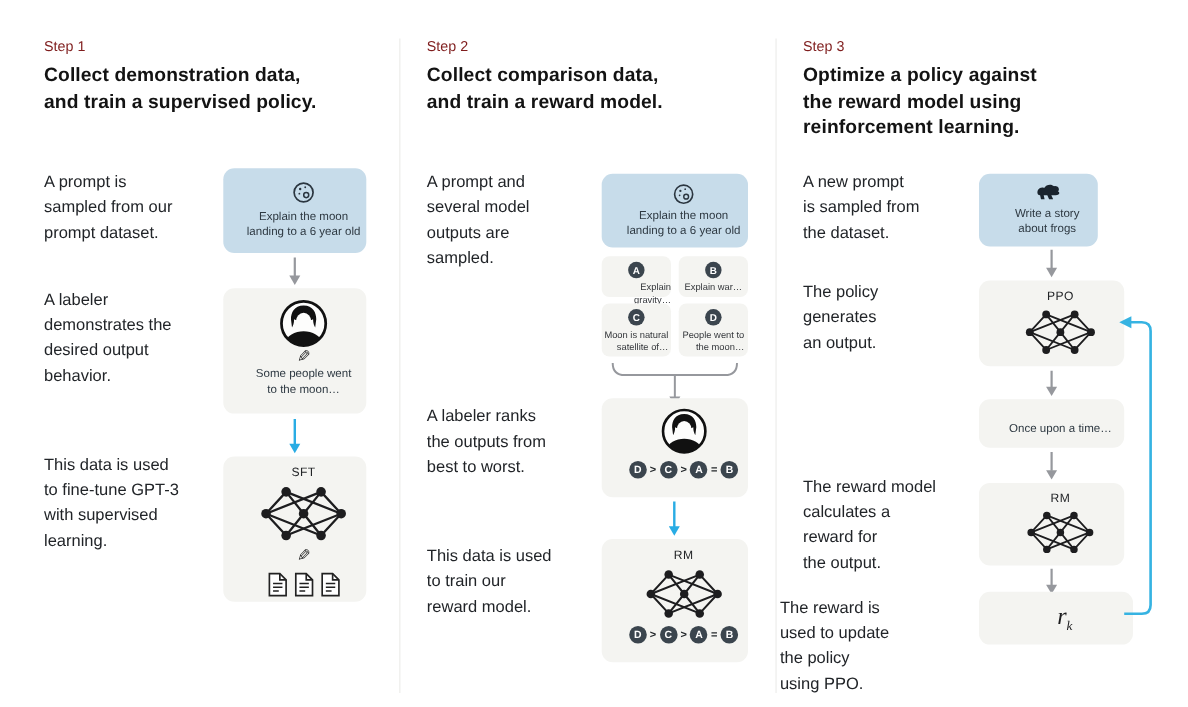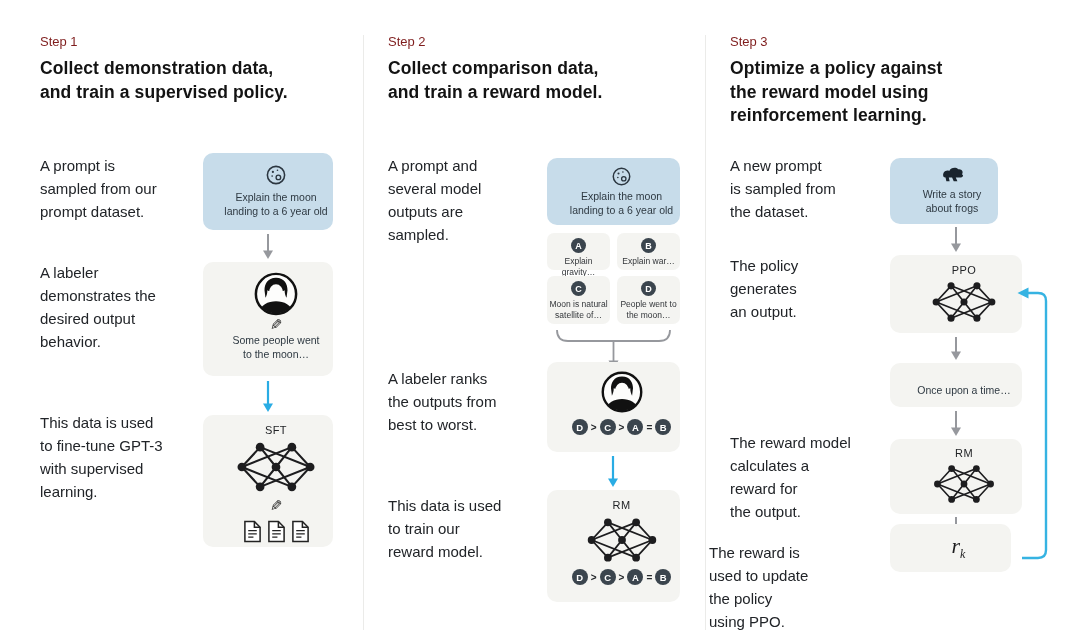--- a/index.html
+++ b/index.html
@@ -14,21 +14,21 @@
   .caption { position:absolute; font-size:15px; line-height:23px; color:#212428; white-space:pre-line; width:190px; }
   .box { position:absolute; display:flex; flex-direction:column; align-items:center; justify-content:center; border-radius:10px;padding-left:16px; }
   .box.blue { background:#c7dcea; }
   .box.gray { background:#f4f4f1; }
   .box-text { font-size:10.5px; line-height:1.32; text-align:center; white-space:pre-line; color:#2e3942; margin-top:5px; }
   .model-label { font-size:11px; color:#222427; letter-spacing:.4px; }
   .pencil { font-size:15px; color:#222; transform:scaleX(-1); line-height:1; }
   .docs-row { display:flex; gap:5px; margin-top:3px; }
   .out-card { position:absolute; background:#f4f4f1; border-radius:7px; display:flex; flex-direction:column; align-items:center; padding-top:5px; }
   .badge { display:inline-flex; align-items:center; justify-content:center; width:15px; height:15px; border-radius:50%; background:#3b454e; color:#fff; font-size:9px; font-weight:700; flex:none; }
-  .out-text { font-size:8.5px; line-height:1.3; color:#33363a; text-align:center; white-space:pre-line; margin-top:3px; }
+  .out-text { font-size:8.5px; line-height:1.3; color:#33363a; text-align:right; white-space:pre-line; margin-top:3px; }
   .ranking { display:flex; align-items:center; gap:3px; }
   .ranking .badge { width:16px; height:16px; font-size:9.5px; }
   .ranking .op { font-size:10px; font-weight:700; color:#23272b; }
   .arrow-v { position:absolute; }
   .rk { font-family:"Liberation Serif", serif; font-style:italic; font-size:22px; color:#1d1d1f; }
   .rk sub { font-size:12px; }
   svg.icon { display:block; }
 </style>
 </head>
 <body>
@@ -298,21 +298,21 @@
       <svg class="icon" width="62" height="42">
           <use href="#net"></use>
         </svg>
     </div>
 
     <svg class="arrow-v" style="left:949px; top:516px" width="14" height="25" viewBox="0 0 14 25">
       <line x1="7" y1="1" x2="7" y2="16" stroke="#96989d" stroke-width="2"></line>
         <path d="M7 24 L2 15.5 L12 15.5 Z" fill="#96989d"></path>
     </svg>
 
-    <div class="box gray" style="left:890px; top:524px; width:121px; height:48px">
+    <div class="box gray" style="left:890px; top:538px; width:140px; height:48px">
       <span class="rk"><span>r</span><sub>k</sub></span>
     </div>
 
     <svg class="arrow-v" style="left:1013px; top:282px" width="46" height="290" viewBox="0 0 46 290">
       <path d="M9 276 L25 276 Q33 276 33 268 L33 19 Q33 11 25 11 L15 11" fill="none" stroke="#36b3e2" stroke-width="2.4"></path>
       <path d="M15.5 5.5 L4.5 11 L15.5 16.5 Z" fill="#36b3e2"></path>
     </svg>
   </div>
 
 </div>

